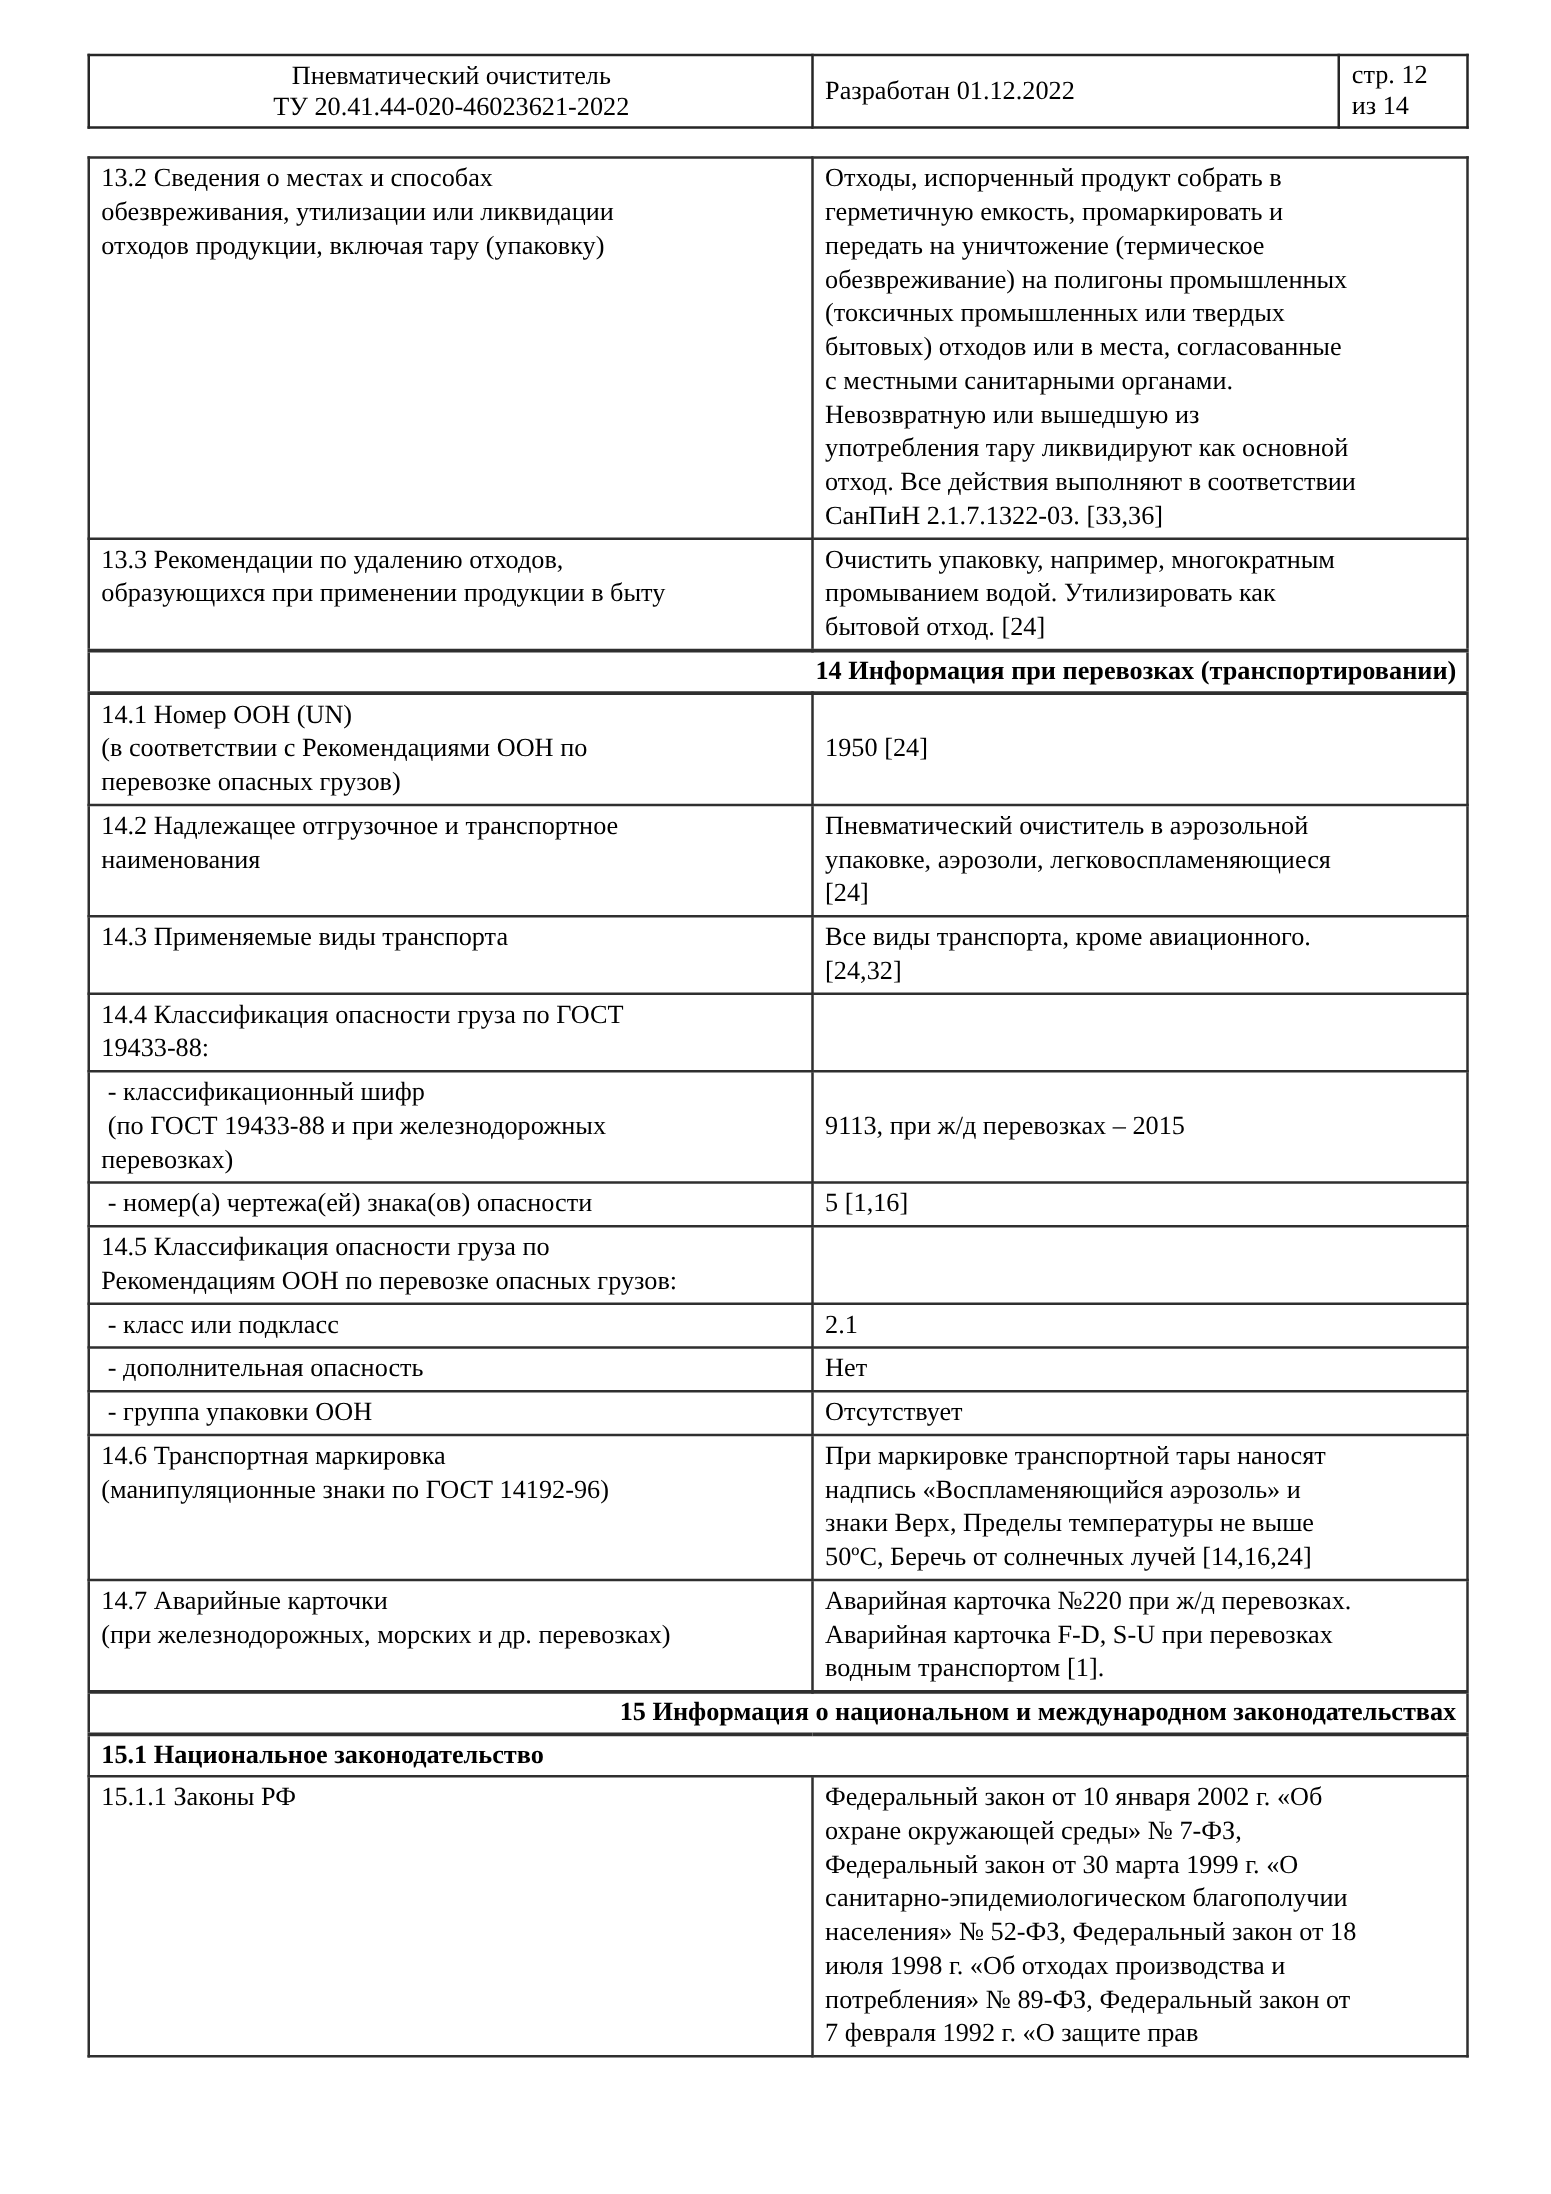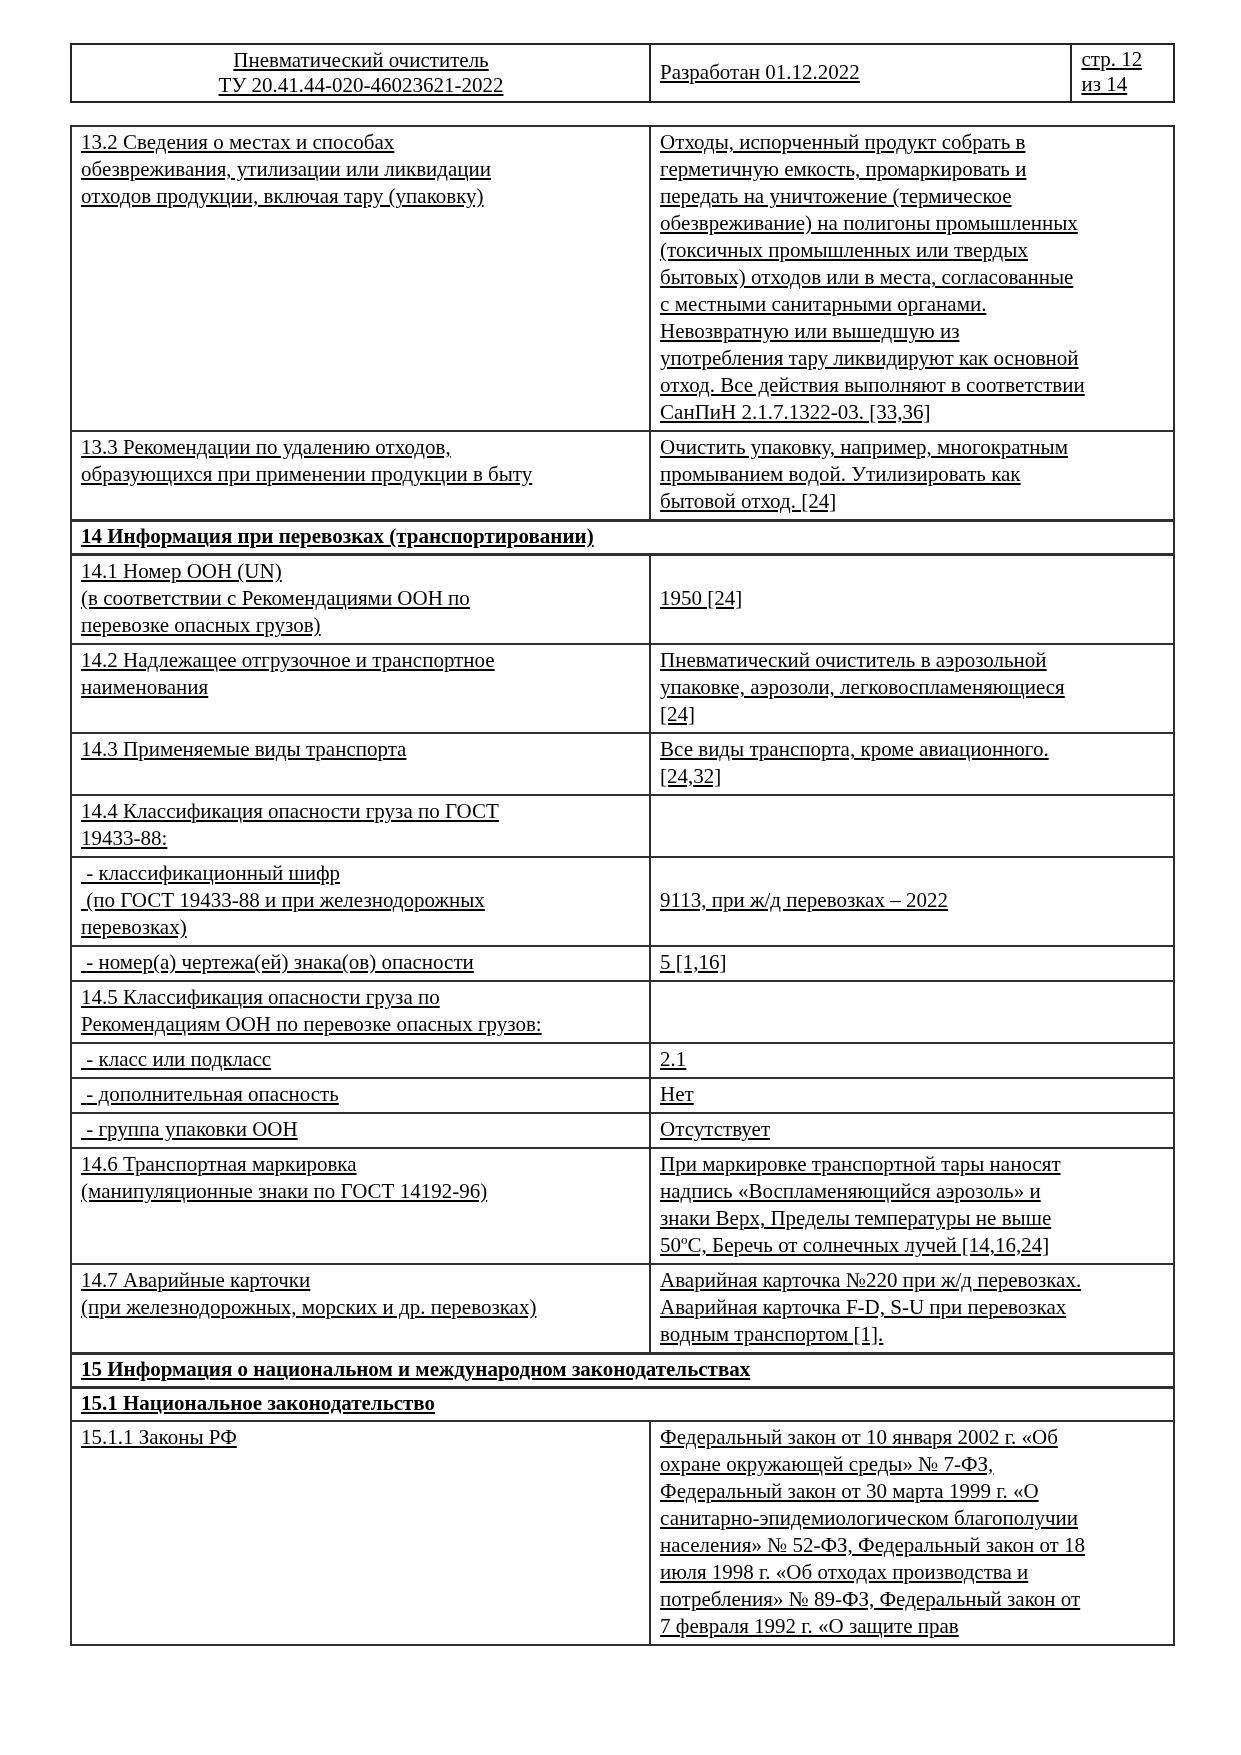--- a/index.html
+++ b/index.html
@@ -11,21 +11,20 @@
     width: 1241px;
     min-height: 1755px;
     font-family: "Liberation Serif", "DejaVu Serif", serif;
     color: #000000;
   }
   .page {
     box-sizing: border-box;
     width: 1241px;
     min-height: 1755px;
     padding: 43px 66px 40px 70px;
-    text-decoration: underline;
   }
   table {
     width: 100%;
     border-collapse: collapse;
     table-layout: fixed;
   }
   td {
     border: 2px solid #2f2f2f;
     padding: 2px 8px 4px 9px;
     vertical-align: top;
@@ -36,21 +35,21 @@
   }
   
   .header-table { margin-bottom: 22px; }
   .header-table td { border-color: #262626; }
   .hdr-product { text-align: center; line-height: 25px; padding-top: 3px; padding-bottom: 3px; }
   .hdr-dev { vertical-align: middle; }
   .hdr-page { vertical-align: middle; line-height: 25px; }
   
   .section {
     font-weight: bold;
-    text-align: left;
+    text-align: right;
     border-top-width: 3px;
     border-bottom-width: 3px;
     padding-top: 1px;
     padding-bottom: 3px;
   }
   .fullbold {
     font-weight: bold;
     padding-top: 1px;
     padding-bottom: 3px;
     margin-left: 41px;
@@ -129,21 +128,21 @@
         </tr>
         <tr>
           <td>14.4 Классификация опасности груза по ГОСТ
 19433-88:</td>
           <td></td>
         </tr>
         <tr>
           <td> - классификационный шифр
  (по ГОСТ 19433-88 и при железнодорожных
 перевозках)</td>
-          <td class="vmid">9113, при ж/д перевозках – 2022</td>
+          <td class="vmid">9113, при ж/д перевозках – 2015</td>
         </tr>
         <tr>
           <td> - номер(а) чертежа(ей) знака(ов) опасности</td>
           <td>5 [1,16]</td>
         </tr>
         <tr>
           <td>14.5 Классификация опасности груза по
 Рекомендациям ООН по перевозке опасных грузов:</td>
           <td></td>
         </tr>

